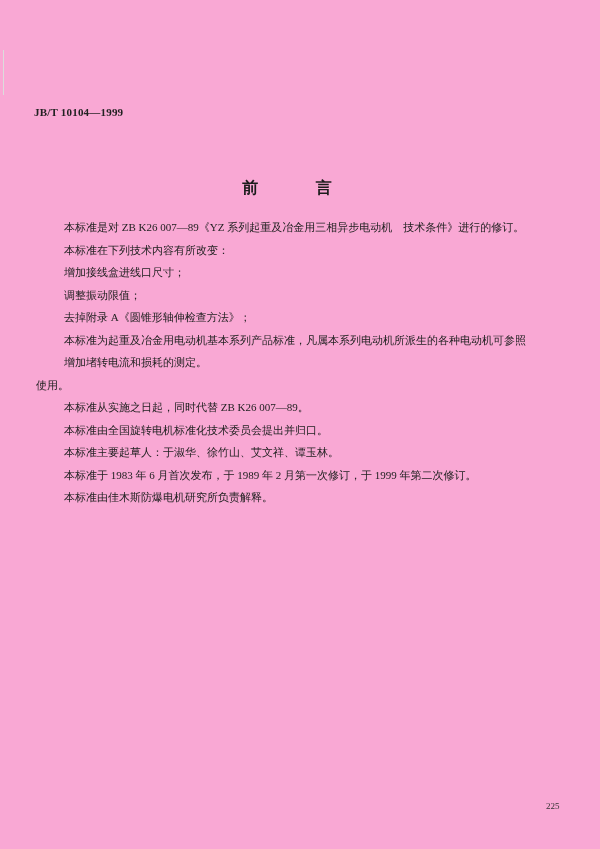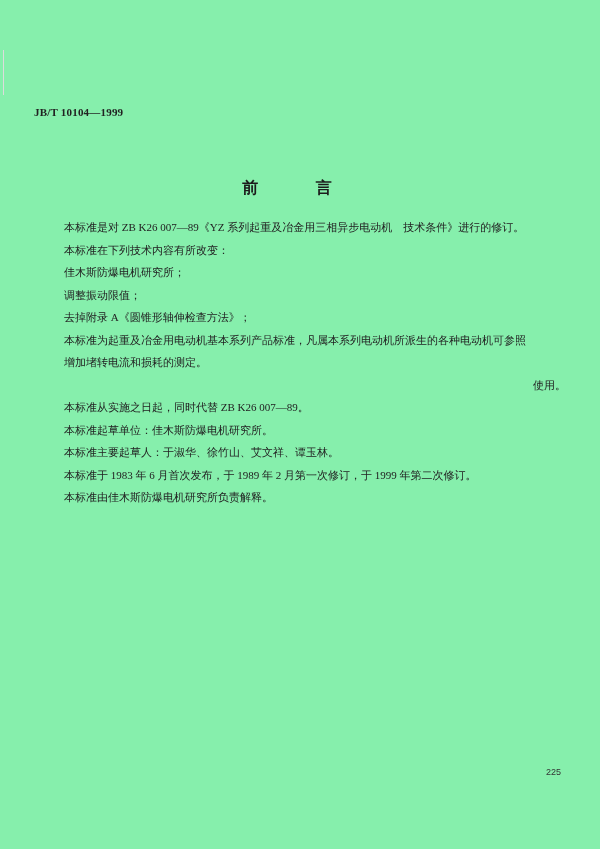--- a/index.html
+++ b/index.html
@@ -1,64 +1,64 @@
 <!DOCTYPE html>
 <html><head>
   <meta charset="utf-8">
   <style>
     html, body { margin: 0; padding: 0; }
     body {
       width: 600px; height: 849px; background: #ffffff; position: relative;
       overflow: hidden; color: #1a1a1a;
       font-family: "DejaVu Serif", "Liberation Serif", serif;
     }
-    .page { position: absolute; left: 0; top: 0; width: 600px; height: 849px; background: #86efac; }
+    .page { position: absolute; left: 0; top: 0; width: 600px; height: 849px; background: #f9a8d4; }
     .std-code {
       position: absolute; left: 34px; top: 106px;
       font-family: "Liberation Serif", "DejaVu Serif", serif;
       font-weight: bold; font-size: 11px; letter-spacing: 0.2px; color: #222;
     }
     .title {
       position: absolute; left: 0; width: 600px; top: 178px; text-align: center;
       font-size: 16px; font-weight: bold; letter-spacing: 26px; color: #1b1b1b;
       font-family: "DejaVu Sans", sans-serif;
     }
     .body { position: absolute; left: 60px; top: 214px; width: 510px; }
     .para {
       font-size: 11px; line-height: 18.5px; color: #222; margin: 4px;
       white-space: nowrap;
       font-family: Liberation Serif, serif;
     }
-    .para.wrap-line { margin-left: -24px; text-align: right; }
+    .para.wrap-line { margin-left: -24px; }
     .page-num {
-      position: absolute; left: 546px; top: 767px; font-size: 9px; color: #333;
-      font-family: Liberation Sans, sans-serif;
+      position: absolute; left: 546px; top: 801px; font-size: 9px; color: #333;
+      font-family: Liberation Serif, serif;
     }
     .scan-mark { position: absolute; left: 3px; top: 50px; width: 1px; height: 45px; background: #dcdcdc; }
   </style>
 </head>
 <body>
 
 <div class="page">
   <div class="scan-mark"></div>
 
   <div class="std-code">JB/T 10104—1999</div>
 
   <div class="title">前 言</div>
 
   <div class="body">
     <p class="para">本标准是对 ZB K26 007—89《YZ 系列起重及冶金用三相异步电动机　技术条件》进行的修订。</p>
     <p class="para">本标准在下列技术内容有所改变：</p>
-    <p class="para">佳木斯防爆电机研究所；</p>
+    <p class="para">增加接线盒进线口尺寸；</p>
     <p class="para">调整振动限值；</p>
     <p class="para">去掉附录 A《圆锥形轴伸检查方法》；</p>
     <p class="para">本标准为起重及冶金用电动机基本系列产品标准，凡属本系列电动机所派生的各种电动机可参照</p>
     <p class="para">增加堵转电流和损耗的测定。</p>
     <p class="para wrap-line">使用。</p>
     <p class="para">本标准从实施之日起，同时代替 ZB K26 007—89。</p>
-    <p class="para">本标准起草单位：佳木斯防爆电机研究所。</p>
+    <p class="para">本标准由全国旋转电机标准化技术委员会提出并归口。</p>
     <p class="para">本标准主要起草人：于淑华、徐竹山、艾文祥、谭玉林。</p>
     <p class="para">本标准于 1983 年 6 月首次发布，于 1989 年 2 月第一次修订，于 1999 年第二次修订。</p>
     <p class="para">本标准由佳木斯防爆电机研究所负责解释。</p>
   </div>
 
   <div class="page-num">225</div>
 </div>
 
 </body></html>

